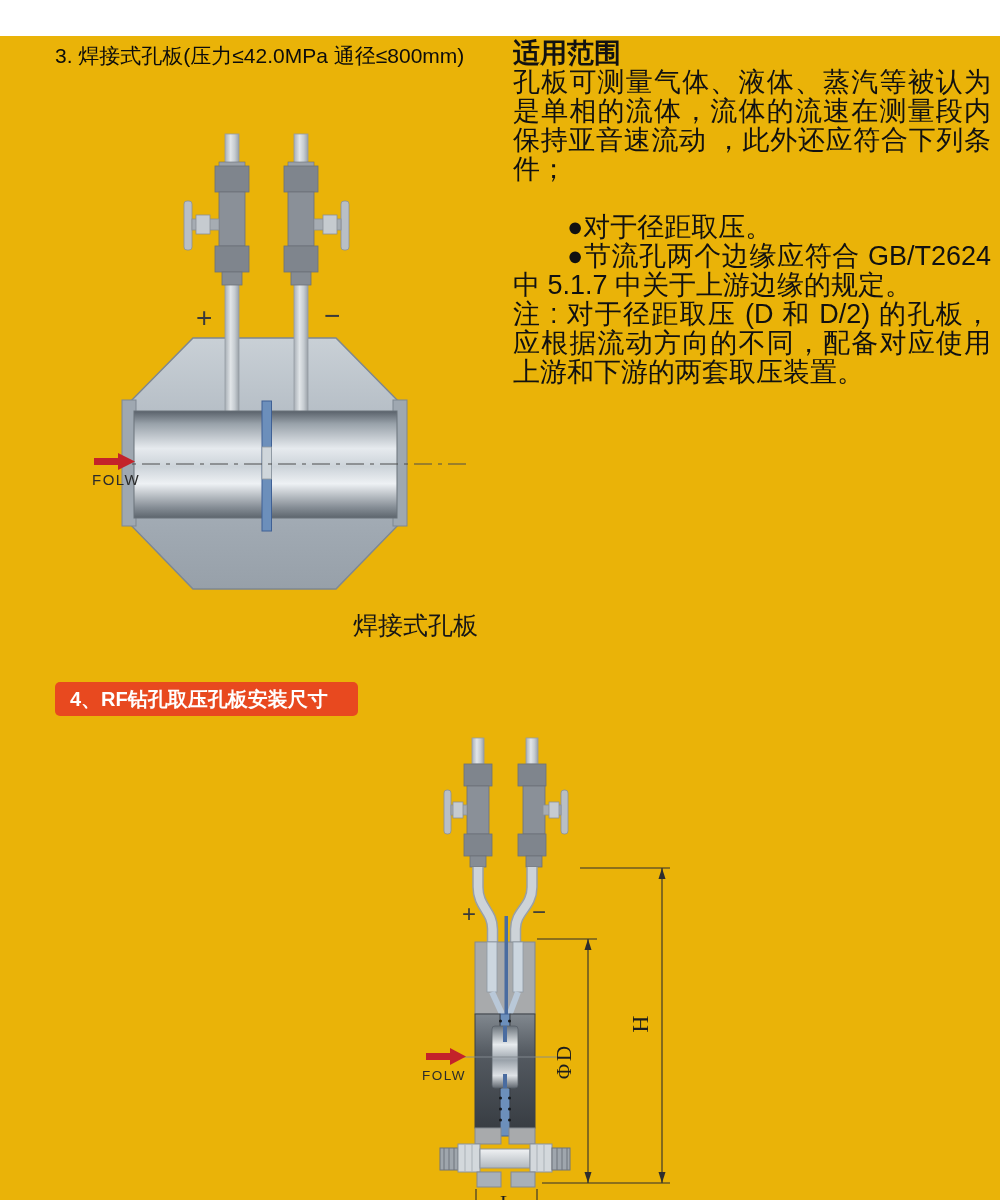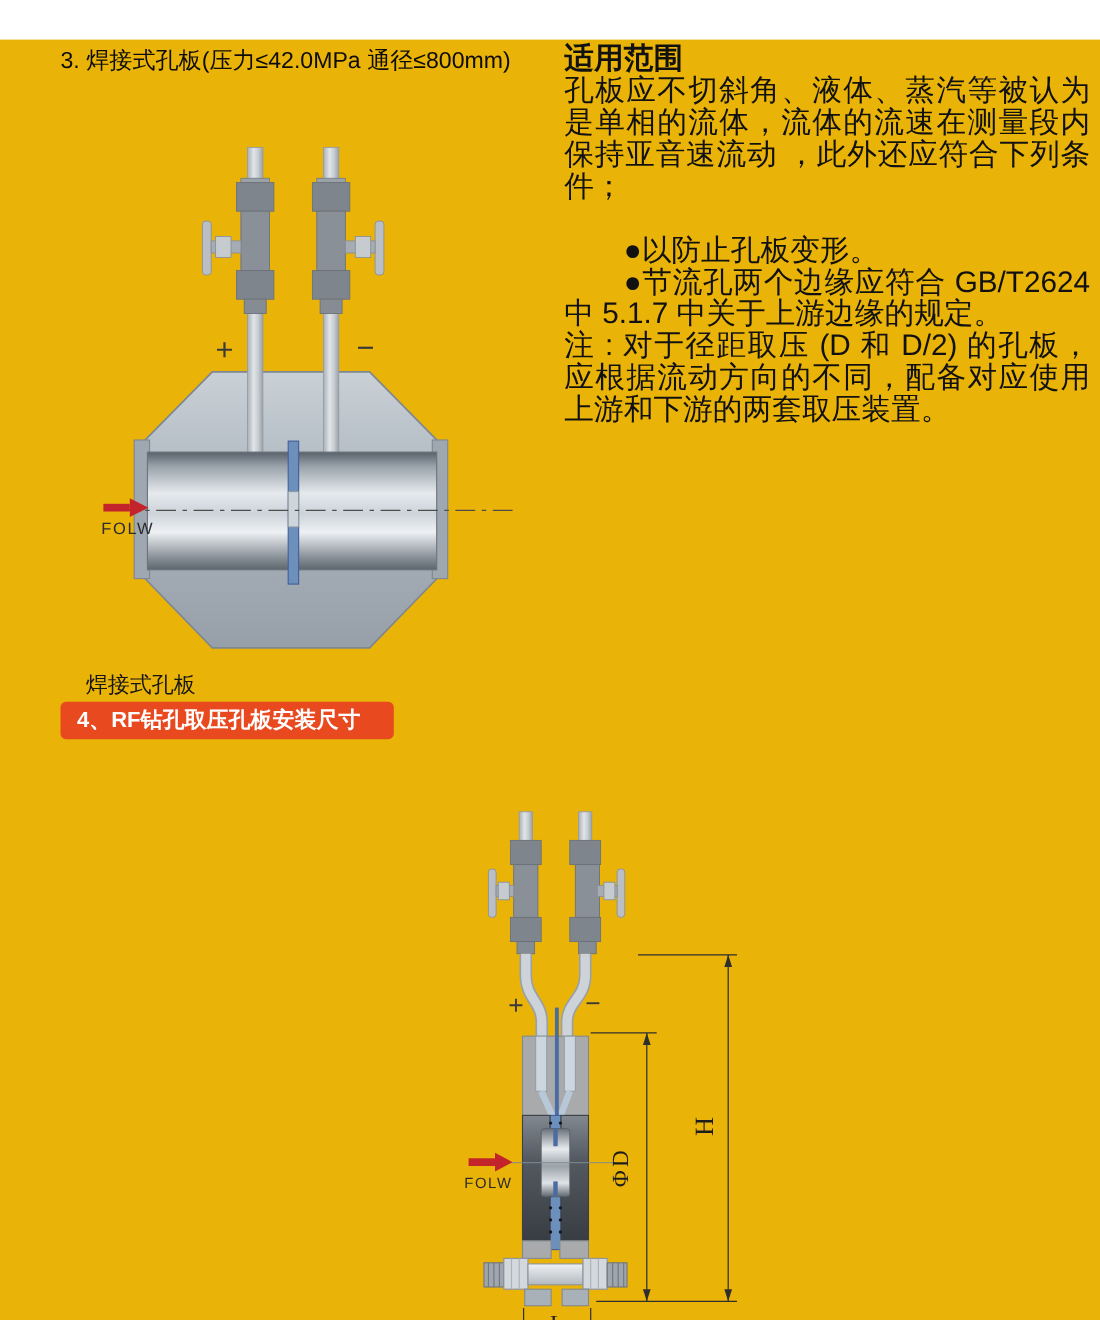--- a/index.html
+++ b/index.html
@@ -7,42 +7,42 @@
         font-family:"Liberation Sans","DejaVu Sans",sans-serif;color:#151515;margin-top:36px;}
   .heading3{position:absolute;left:55px;top:6px;font-size:21px;line-height:27px;
             font-weight:400;color:#0c0c0c;white-space:nowrap;}
   .rightcol{position:absolute;left:513px;top:3px;width:478px;font-size:27px;line-height:29px;
             text-align:justify;color:#111;}
   .rightcol .rc-title{font-weight:700;text-align:left;}
   .rightcol p{margin:0;}
   .rightcol p.gap-after{margin-bottom:29px;}
   .rightcol p.bullet{text-indent:2em;}
   .fig1{position:absolute;left:78px;top:88px;width:400px;height:482px;}
-  .caption1{position:absolute;left:78px;top:573px;width:400px;text-align:left;
-            font-size:20px;color:#161616;}
-  .banner{position:absolute;left:55px;top:602px;width:303px;height:34px;background:#e8491f;
+  .caption1{position:absolute;left:78px;top:573px;width:400px;text-align:right;
+            font-size:25px;color:#161616;}
+  .banner{position:absolute;left:55px;top:646px;width:303px;height:34px;background:#e8491f;
           border-radius:5px;color:#ffffff;font-size:20px;font-weight:700;line-height:34px;
           padding-left:15px;box-sizing:border-box;white-space:nowrap;}
   .fig2{position:absolute;left:420px;top:688px;width:262px;height:512px;}
   text{font-family:"Liberation Sans","DejaVu Sans",sans-serif;}
   .dimtxt{font-family:"Liberation Serif","DejaVu Serif",serif;fill:#1d1d1d;}
   .pm{fill:#3a3a3a;font-weight:400;}
   .flowtxt{fill:#2b2b2b;letter-spacing:1.5px;}
 </style>
 </head>
 <body>
 
 <div class="page">
 
   <div class="heading3">3. 焊接式孔板(压力≤42.0MPa 通径≤800mm)</div>
 
   <div class="rightcol">
     <p class="rc-title">适用范围</p>
-    <p class="gap-after">孔板应不切斜角、液体、蒸汽等被认为是单相的流体，流体的流速在测量段内保持亚音速流动 ，此外还应符合下列条件；</p>
-    <p class="bullet">●以防止孔板变形。</p>
+    <p class="gap-after">孔板可测量气体、液体、蒸汽等被认为是单相的流体，流体的流速在测量段内保持亚音速流动 ，此外还应符合下列条件；</p>
+    <p class="bullet">●对于径距取压。</p>
     <p class="bullet">●节流孔两个边缘应符合 GB/T2624 中 5.1.7 中关于上游边缘的规定。</p>
     <p>注 : 对于径距取压 (D 和 D/2) 的孔板，应根据流动方向的不同，配备对应使用上游和下游的两套取压装置。</p>
   </div>
 
   <svg class="fig1" viewBox="0 0 400 482">
     <defs>
       <linearGradient id="bodyGrad1" x1="0" y1="0" x2="0" y2="1">
         <stop offset="0" stop-color="#c9d0d6"></stop>
           <stop offset="0.5" stop-color="#aab3bc"></stop>
         <stop offset="1" stop-color="#97a0a9"></stop>

